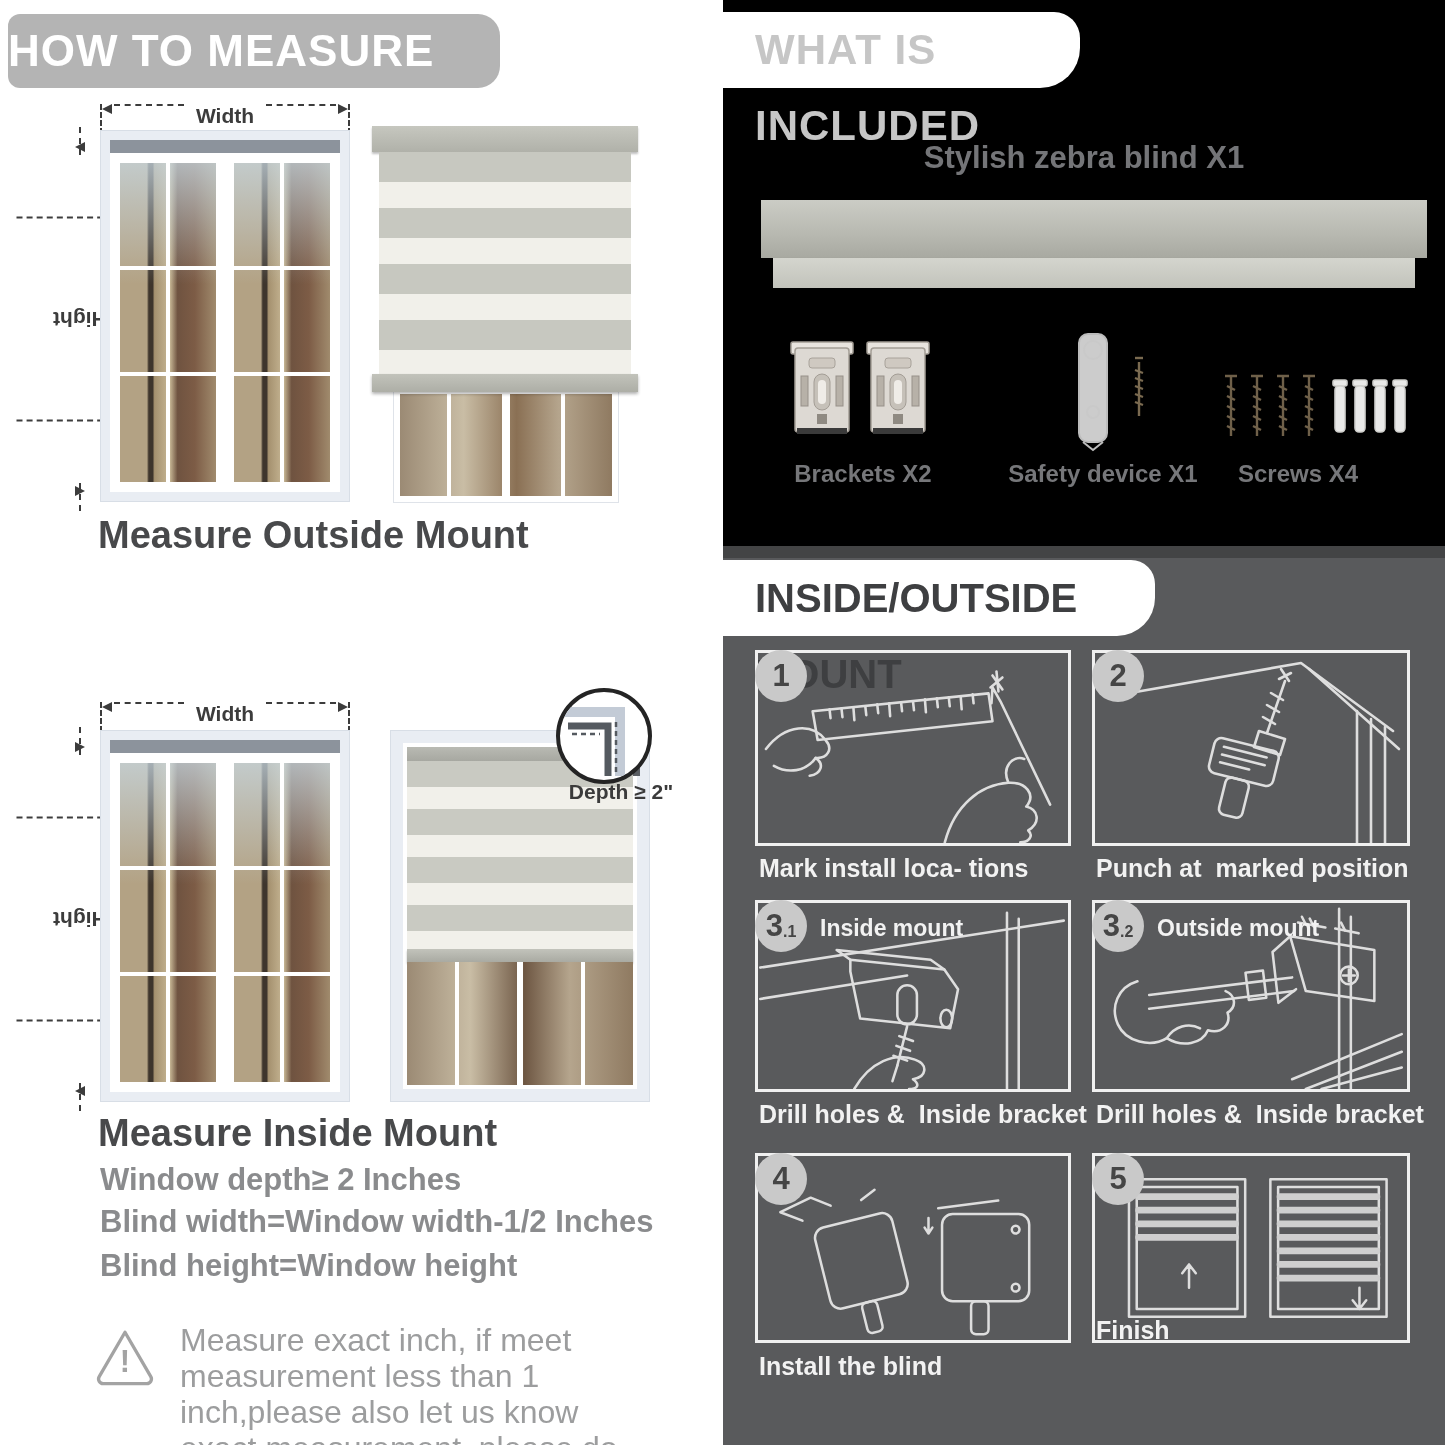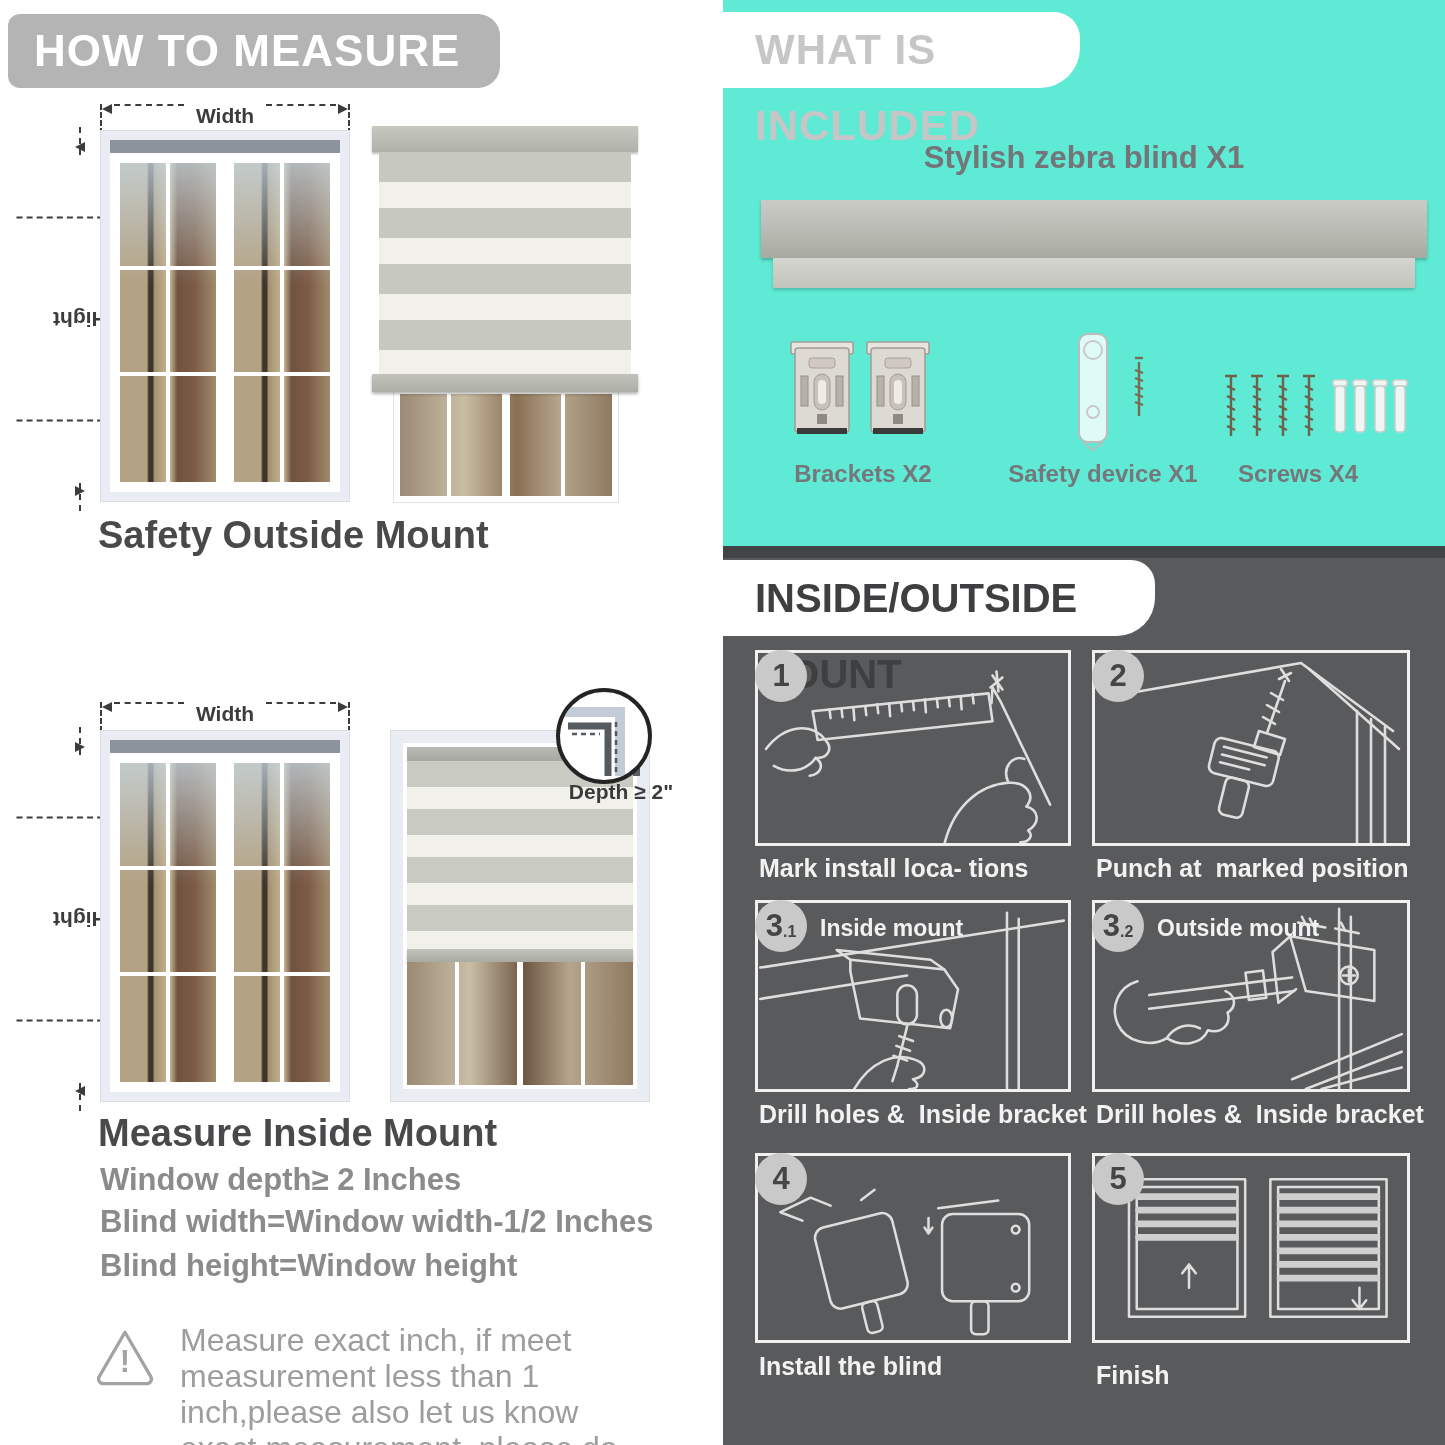--- a/index.html
+++ b/index.html
@@ -3,21 +3,21 @@
 <meta charset="utf-8">
 <style>
   html,body{margin:0;padding:0;background:#fff;}
   *{box-sizing:border-box;}
   .canvas{position:relative;width:1445px;height:1445px;background:#fff;overflow:hidden;
           font-family:"Liberation Sans",sans-serif;}
 
   
   .banner{position:absolute;left:8px;top:14px;width:492px;height:74px;background:#b4b4b4;
           border-radius:12px 22px 22px 12px;color:#fff;font-size:44px;font-weight:700;
-          letter-spacing:1px;line-height:74px;padding-left:26px;}
+          letter-spacing:1px;line-height:74px;}
 
   .h2{position:absolute;font-size:38px;font-weight:700;color:#48494b;}
   .bodyline{position:absolute;font-size:31px;font-weight:700;color:#8a8b8d;}
 
   
   .win{position:absolute;background:#e9edf3;border:1px solid #d8dee6;padding:9px;}
   .win .shadowbar{height:13px;background:#8c939c;margin-bottom:0;}
   .win .sashes{display:flex;gap:8px;background:#fff;padding:5px;height:calc(100% - 13px);}
   .sash{flex:1;border:5px solid #fff;position:relative;
     background-image:
@@ -70,21 +70,21 @@
       linear-gradient(90deg, transparent calc(50% - 3px), #fff calc(50% - 3px), #fff calc(50% + 3px), transparent calc(50% + 3px)),
       linear-gradient(90deg, transparent calc(22% - 2px), #fff calc(22% - 2px), #fff calc(22% + 2px), transparent calc(22% + 2px)),
       linear-gradient(90deg, transparent calc(78% - 2px), #fff calc(78% - 2px), #fff calc(78% + 2px), transparent calc(78% + 2px)),
       linear-gradient(90deg,#9b8a74 0,#c9bda5 28%,#6e5743 52%,#b5a58d 72%,#8f7a61 100%);}
   .cornermark{position:absolute;width:40px;height:34px;border-top:7px solid #5a5e63;border-right:7px solid #5a5e63;}
   .magnifier{position:absolute;width:96px;height:96px;border:4px solid #242424;border-radius:50%;background:#fff;overflow:hidden;}
   .depthlbl{position:absolute;font-size:21px;font-weight:700;color:#3b3b3b;}
   .warntext{position:absolute;font-size:32px;color:#9c9d9e;line-height:36px;width:480px;}
 
   
-  .right-top{position:absolute;left:723px;top:0;width:722px;height:546px;background:#5eead4;}
+  .right-top{position:absolute;left:723px;top:0;width:722px;height:546px;background:#000000;}
   .included-box{position:absolute;left:0;top:12px;width:357px;height:76px;background:#fff;
       border-radius:0 26px 40px 0;color:#c6c6c6;font-size:42px;font-weight:700;
       line-height:76px;padding-left:32px;letter-spacing:1px;}
   .product-lbl{position:absolute;top:140px;left:0;width:100%;text-align:center;
       font-size:31px;font-weight:700;color:#747578;}
   .bar1{position:absolute;left:38px;top:200px;width:666px;height:58px;
       background:linear-gradient(180deg,#cbccc5,#b9bab2 55%,#a8a9a1);box-shadow:0 2px 3px rgba(0,0,0,.25);}
   .bar2{position:absolute;left:50px;top:258px;width:642px;height:30px;
       background:linear-gradient(180deg,#d4d5ce,#c2c3bb);box-shadow:0 2px 3px rgba(0,0,0,.2);}
   .itemimg{position:absolute;}
@@ -143,21 +143,21 @@
     </div>
   </div>
 
   <div class="smallwin" style="left:394px;top:388px;width:224px;height:114px;"></div>
   <div class="blindA" style="left:372px;top:126px;width:266px;">
     <div class="rail-top"></div>
     <div class="fabric"></div>
     <div class="rail-bot"></div>
   </div>
 
-  <div class="h2" style="left:98px;top:514px;">Safety Outside Mount</div>
+  <div class="h2" style="left:98px;top:514px;">Measure Outside Mount</div>
 
   <div class="dim-w" style="left:100px;top:702px;width:250px;">
     <span class="guide"></span>
     <span class="ar-l"></span>
     <span class="dash"></span>
     <span class="lbl">Width</span>
     <span class="dash"></span>
     <span class="ar-r"></span>
     <span class="guide"></span>
   </div>
@@ -428,16 +428,16 @@
           <g stroke-width="7" stroke="#cfcfcf">
             <path d="M186 42 h100 M186 56 h100 M186 70 h100 M186 84 h100 M186 98 h100 M186 112 h100 M186 126 h100"></path>
           </g>
           <path d="M268 136 v22 m-7 -9 l7 9 l7 -9"></path>
         </g>
       </svg>
       <div class="badge">
           <span class="n">5</span>
         </div>
     </figure>
-    <div class="caption" style="left:373px;top:815px;">Finish</div>
+    <div class="caption" style="left:373px;top:770px;">Finish</div>
   </div>
 
 </div>
 
 </body></html>

